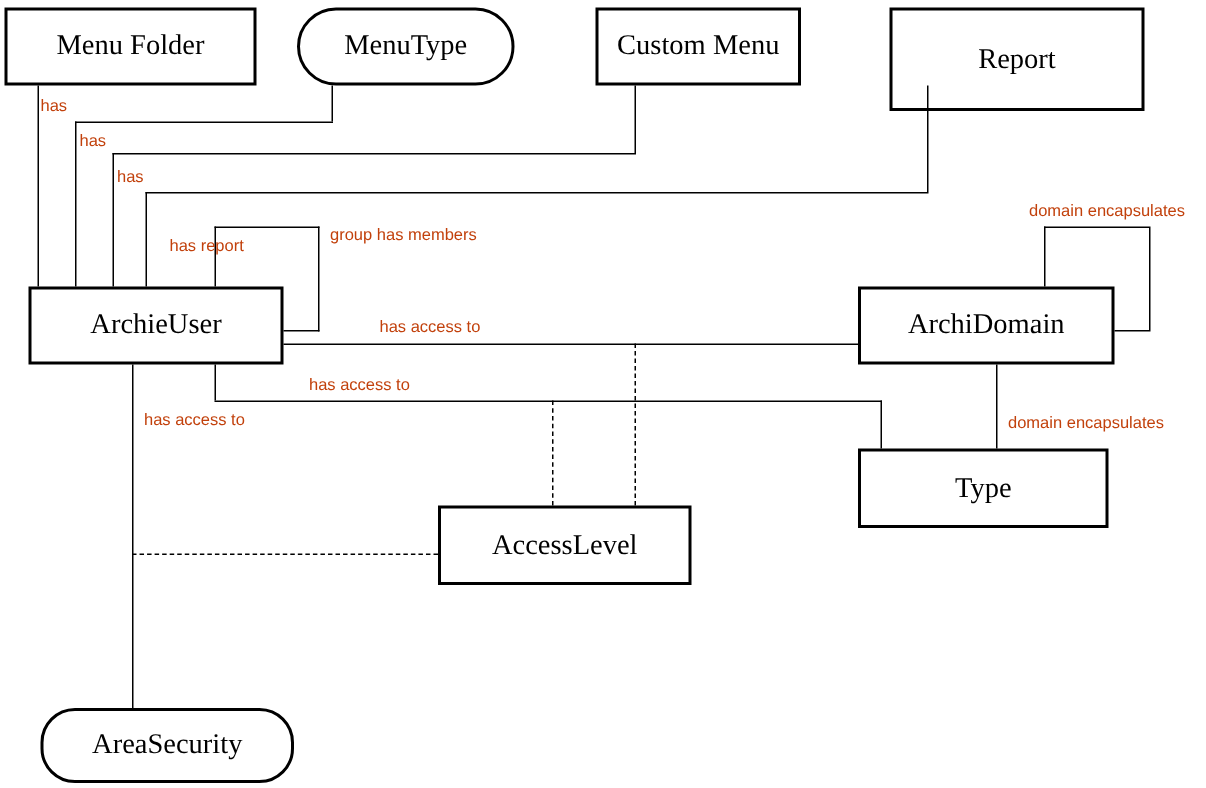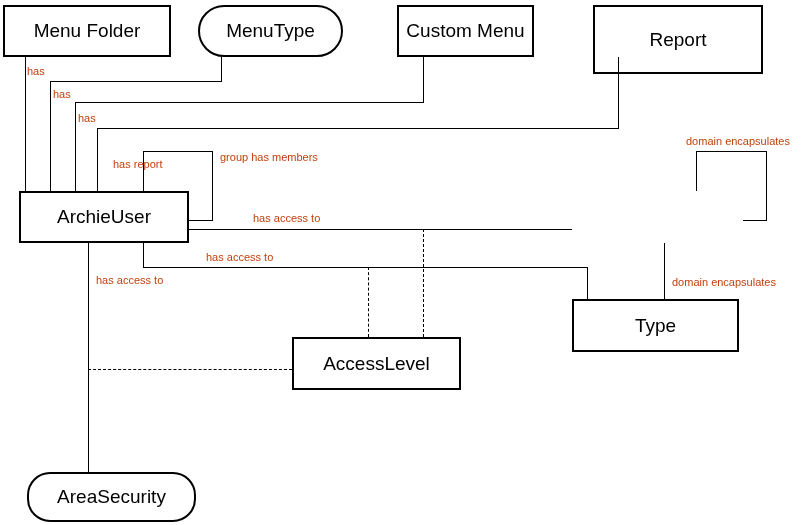--- a/index.html
+++ b/index.html
@@ -11,20 +11,21 @@
     overflow:hidden;
   }
   .node{
     position:absolute;
     border:2px solid #000000;
     background:#ffffff;
     display:flex;align-items:center;justify-content:center;
     font-size:19px;color:#000000;
     box-sizing:border-box;
     white-space:nowrap;
+    font-family:Liberation Serif, serif;
   }
   .lh{position:absolute;height:1px;background:#000000;}
   .lv{position:absolute;width:1px;background:#000000;}
   .dh{position:absolute;height:0;border-top:1px dashed #000000;}
   .dv{position:absolute;width:0;border-left:1px dashed #000000;}
   .edge-label{
     position:absolute;
     font-size:11px;color:#c2410c;
     white-space:nowrap;line-height:13px;
   }
@@ -32,20 +33,21 @@
 </head>
 <body>
 
 <div id="canvas">
 
   <div class="node" style="left:3px;top:5px;width:168px;height:52px;">Menu Folder</div>
   <div class="node" style="left:198px;top:5px;width:145px;height:52px;border-radius:26px;">MenuType</div>
   <div class="node" style="left:397px;top:5px;width:137px;height:52px;">Custom Menu</div>
   <div class="node" style="left:593px;top:5px;width:170px;height:69px;">Report</div>
   <div class="node" style="left:19px;top:191px;width:170px;height:52px;">ArchieUser</div>
+  <div class="node" style="left:572px;top:191px;width:171px;height:52px;">ArchiDomain</div>
   <div class="node" style="left:572px;top:299px;width:167px;height:53px;">Type</div>
   <div class="node" style="left:292px;top:337px;width:169px;height:53px;">AccessLevel</div>
   <div class="node" style="left:27px;top:472px;width:169px;height:50px;border-radius:23px;">AreaSecurity</div>
 
   <div class="lv" style="left:25px;top:57px;height:134px;"></div>
 
   <div class="lv" style="left:221px;top:57px;height:24px;"></div>
   <div class="lh" style="left:50px;top:81px;width:172px;"></div>
   <div class="lv" style="left:50px;top:81px;height:110px;"></div>
 

